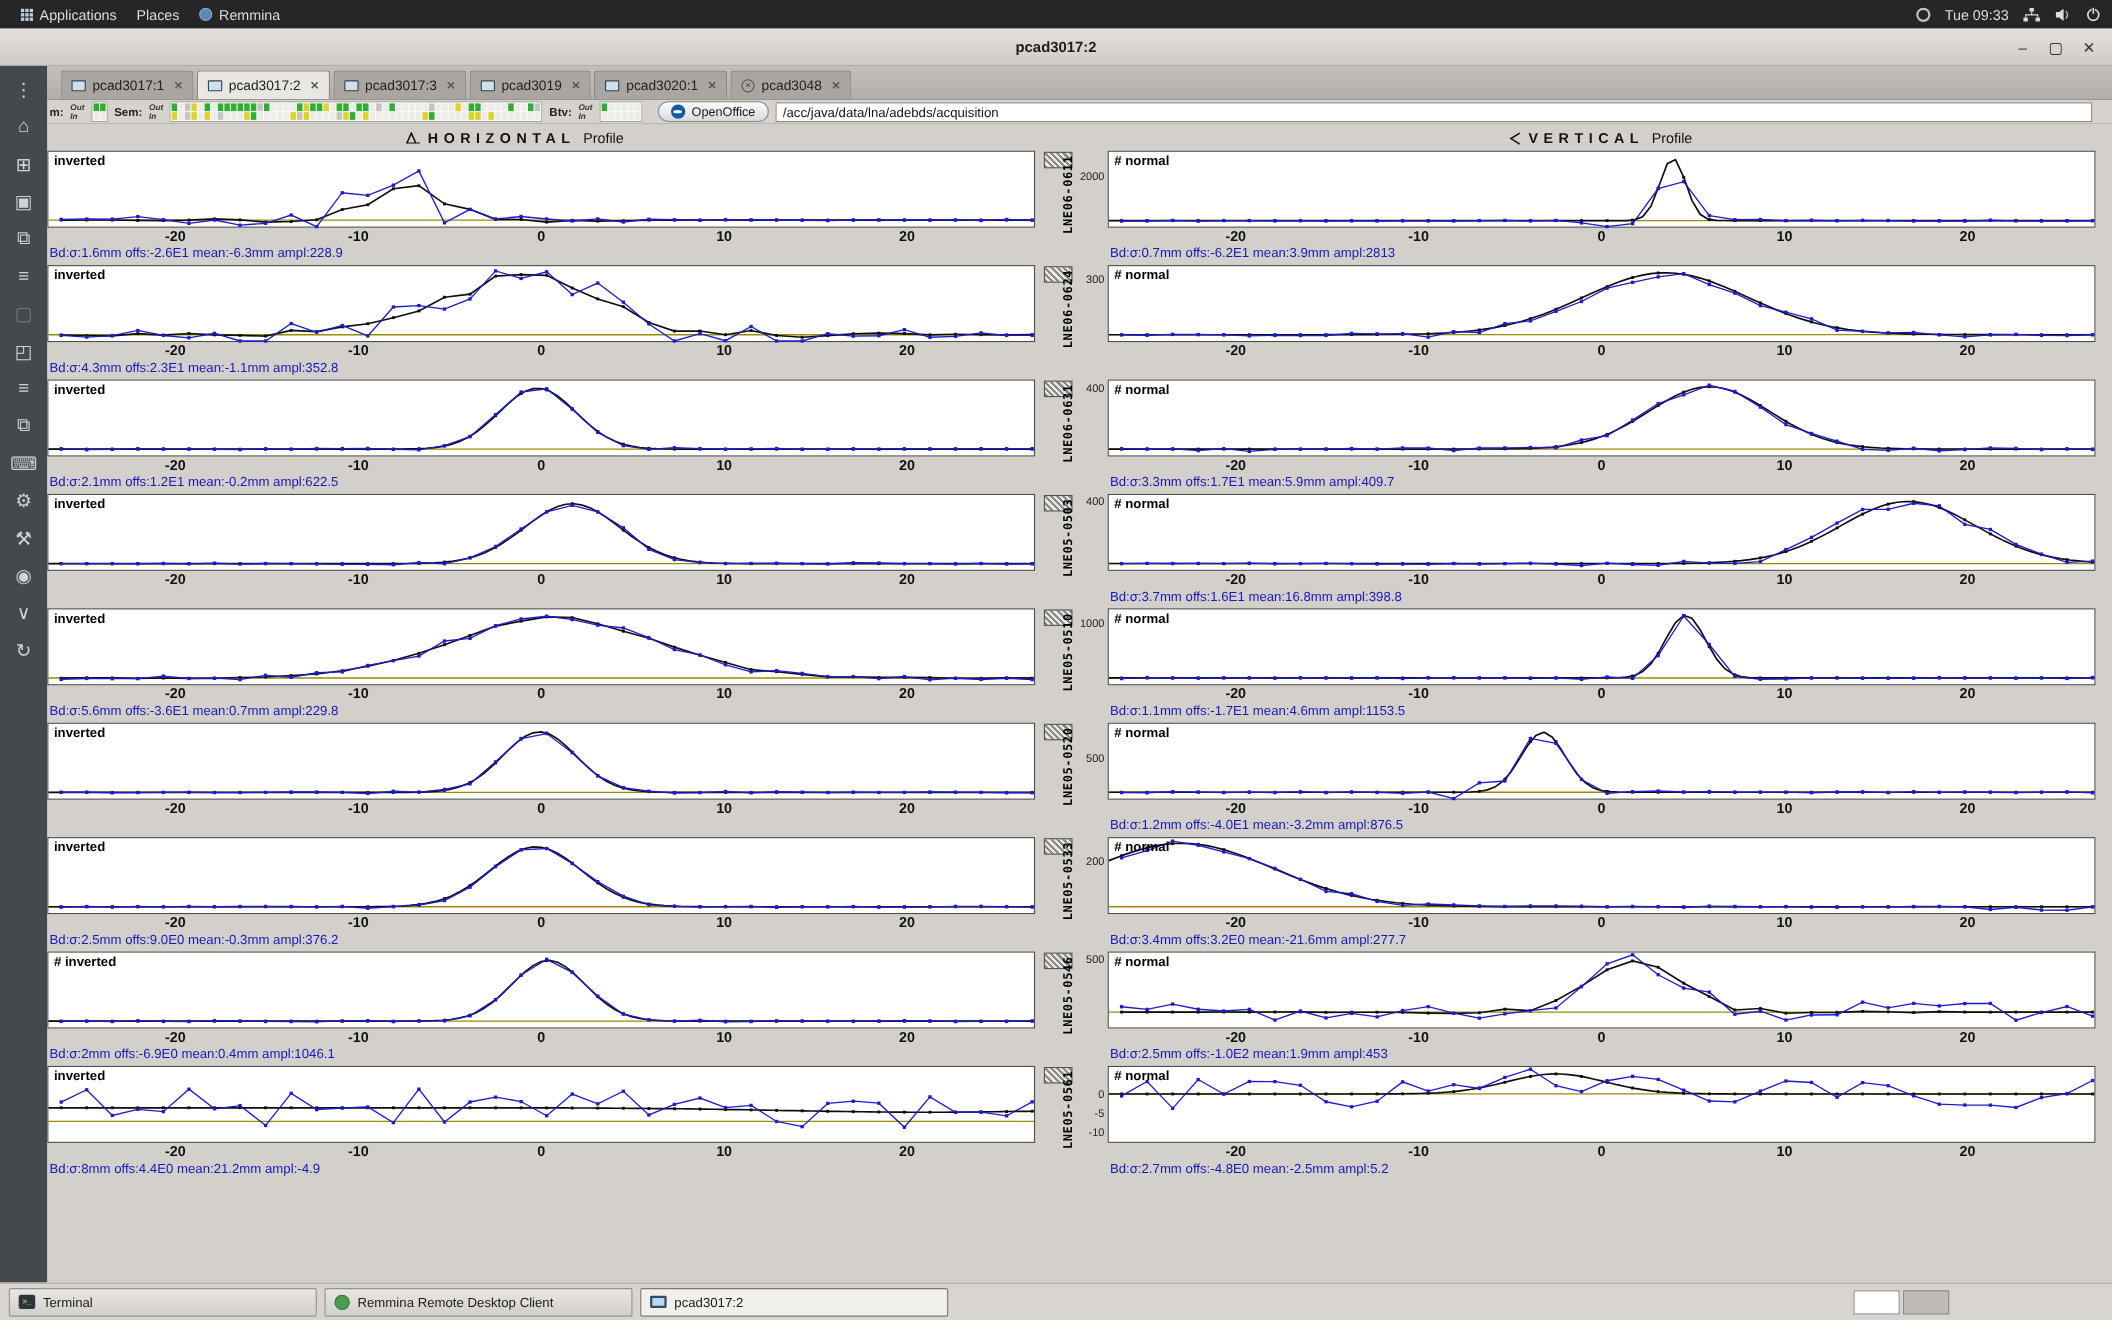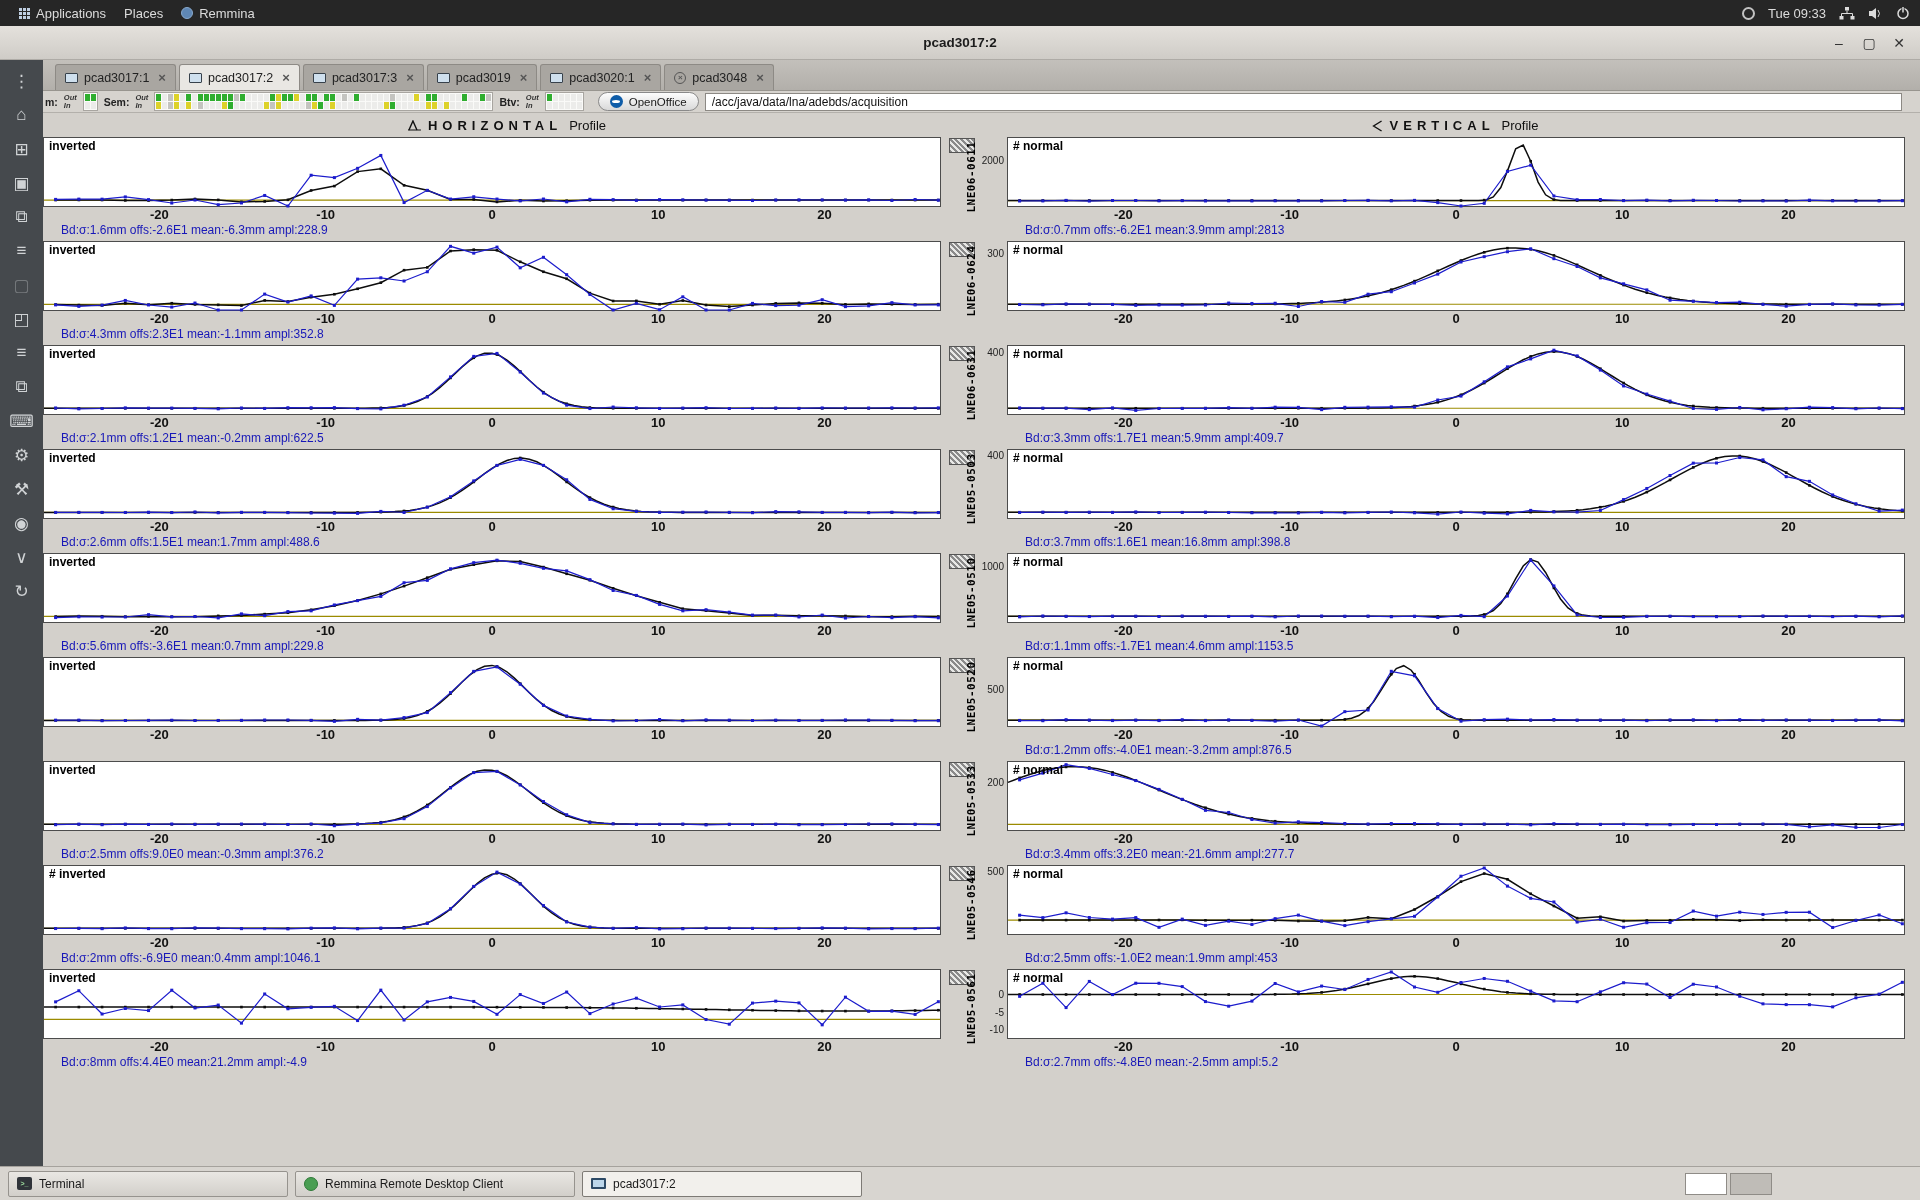--- a/index.html
+++ b/index.html
@@ -54,21 +54,21 @@
   .colheader { position:absolute; top:3px; transform:translateX(-50%); display:flex; align-items:center; gap:7px; font-size:13px; color:#111; white-space:nowrap; }
   .colheader .word { font-weight:bold; letter-spacing:5px; }
   #rows { }
   .chart-row { display:grid; grid-template-columns:898px 66px 898px; height:104px; }
   .pblock { position:relative; }
   .plot { position:relative; width:898px; height:70px; border:1px solid #4c4c4c; background:#fff; }
   .plot svg { position:absolute; left:0; top:0; overflow:visible; }
   .plabel { position:absolute; top:1px; left:5px; font-size:12px; font-weight:bold; color:#000; z-index:2; }
   .xticks { position:relative; height:15px; }
   .xticks span { position:absolute; top:0; transform:translateX(-50%); font-size:13px; font-weight:bold; color:#111; }
-  .stats { font-size:12px; color:#1717b8; margin-top:1px; padding-left:18px; white-space:nowrap; }
+  .stats { font-size:12px; color:#1717b8; margin-top:1px; padding-left:2px; white-space:nowrap; }
   .gutter { position:relative; }
   .hatch { position:absolute; top:1px; left:8px; width:26px; height:15px; border:1px solid #555;
            background:repeating-linear-gradient(45deg,#8a8a8a 0px,#8a8a8a 2px,#e8e8e6 2px,#e8e8e6 4px); }
   .devlabel { position:absolute; left:30px; top:40px; transform:translate(-50%,-50%) rotate(-90deg);
               font-family:"DejaVu Sans Mono", monospace; font-weight:bold; font-size:11px; letter-spacing:0.5px;
               white-space:nowrap; color:#000; }
 
   
   .taskbar { height:34px; background:#d8d5d0; border-top:1px solid #a5a29d; display:flex; align-items:center; gap:7px; padding:0 8px; flex:none; }
   .taskbtn { width:280px; height:26px; display:flex; align-items:center; gap:7px; padding:0 8px; border:1px solid #96938e; border-radius:2px; background:linear-gradient(#e9e7e3,#cusedd);
@@ -346,21 +346,21 @@
           </span>
         <button class="oo-btn">
           <span class="oo-ic"></span>
           <span>OpenOffice</span>
         </button>
         <input class="path-field" value="/acc/java/data/lna/adebds/acquisition" style="">
       </div>
 
       <div class="charts">
         <div class="colheaders">
-          <span class="colheader" style="left:464px">
+          <span class="colheader" style="left:425px">
             <svg width="13" height="11">
                 <path d="M1 10 L5 1 L9 10" stroke="#111" fill="none" stroke-width="1.4"></path>
                 <path d="M0 10h13" stroke="#111" stroke-width="1"></path>
               </svg>
             <span class="word">HORIZONTAL</span>
             <span>Profile</span>
           </span>
           <span class="colheader" style="left:1412px">
             <svg width="11" height="12">
                 <path d="M10 1 L2 6 L10 11" stroke="#111" fill="none" stroke-width="1.4"></path>
@@ -1054,21 +1054,20 @@
                     <rect x="892.8407407407406" y="61.065147001787544" width="3" height="3" fill="#1c1ccc"></rect>
                   </svg>
                 </div>
                 <div class="xticks">
                   <span style="left: 12.963%;">-20</span>
                   <span style="left: 31.4815%;">-10</span>
                   <span style="left: 50%;">0</span>
                   <span style="left: 68.5185%;">10</span>
                   <span style="left: 87.037%;">20</span>
                 </div>
-                <div class="stats">Bd:σ:2.6mm offs:1.5E1 mean:1.7mm ampl:488.6</div>
               </div>
               <div class="gutter">
                 <span class="hatch"></span>
                 <span class="devlabel">LNE05-0503</span>
               </div>
               <div class="pblock">
                 <div class="plot">
                   <span class="plabel"># normal</span>
                   <svg width="896" height="70">
                     <line x1="0" y1="62.34817813765182" x2="896" y2="62.34817813765182" stroke="#9b8b00" stroke-width="1.2"></line>

